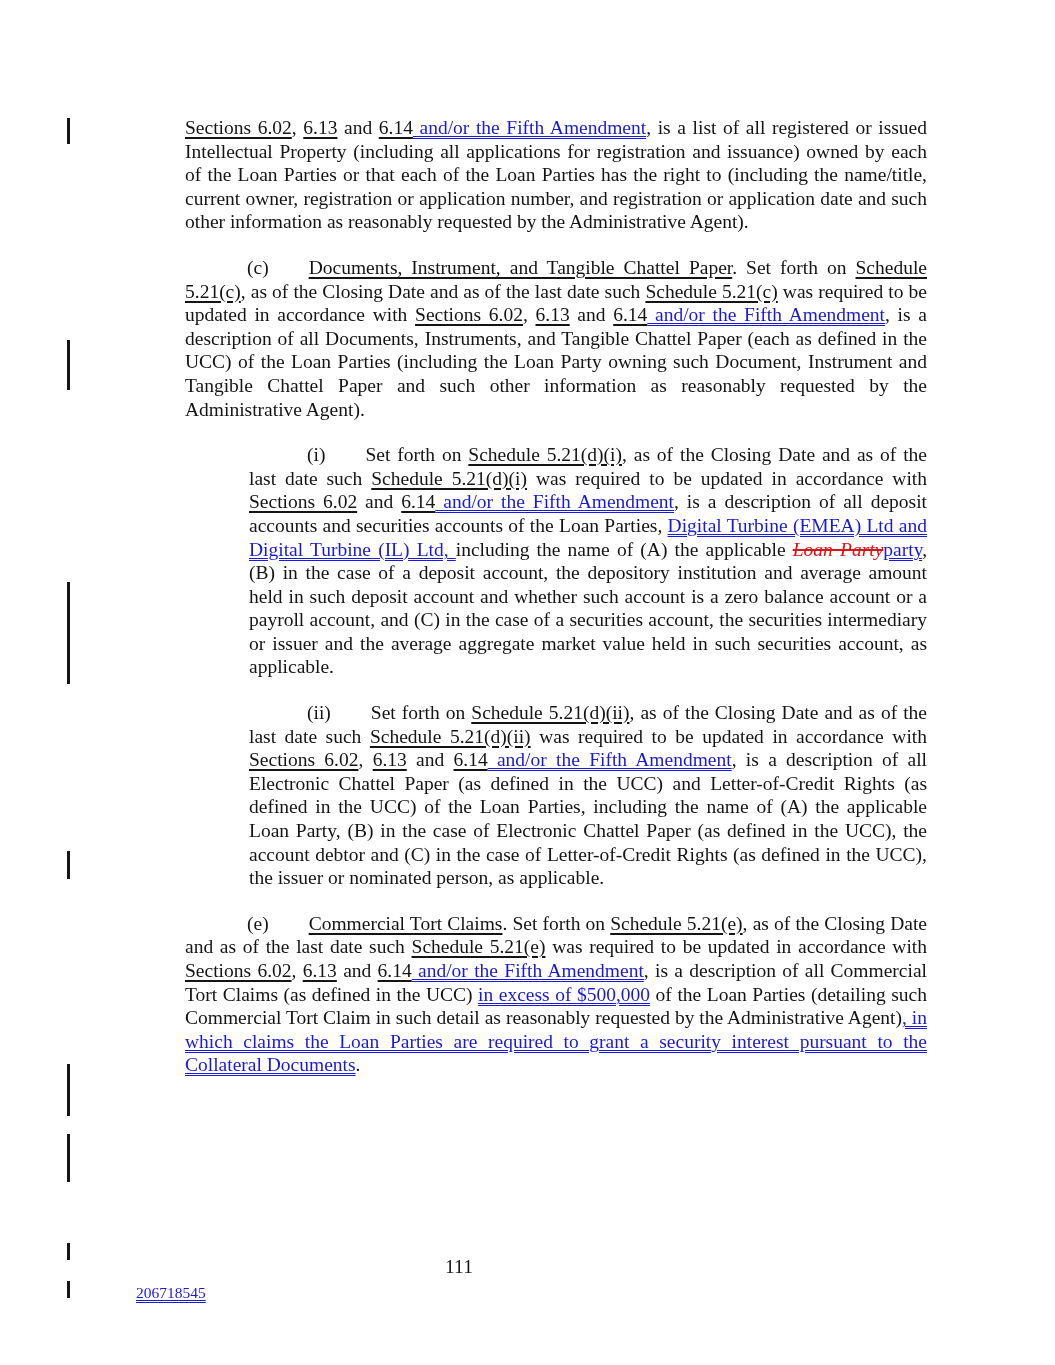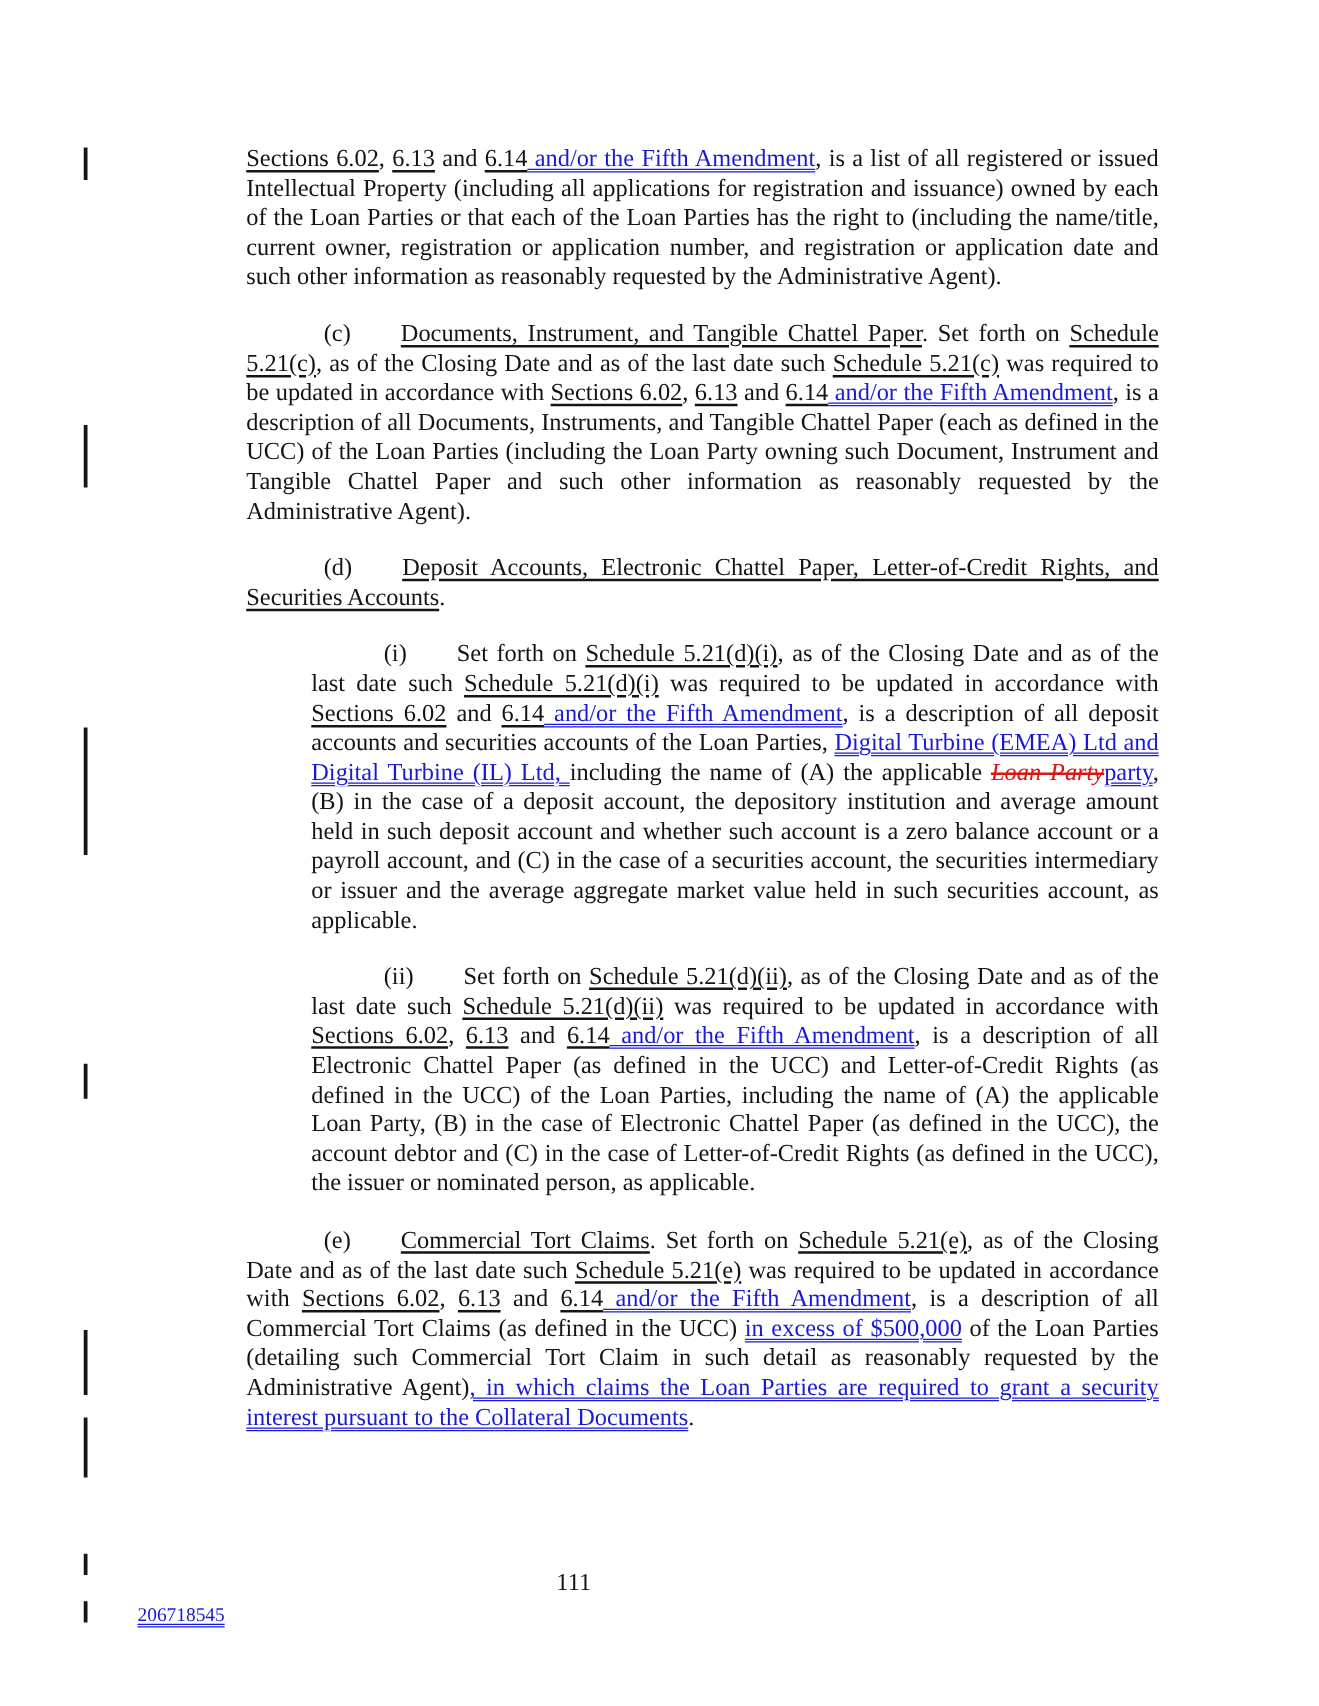--- a/index.html
+++ b/index.html
@@ -3,42 +3,42 @@
 <meta charset="utf-8">
 <style>
   :root { --txt:#141414; --ins:#1a1ad6; --del:#dd1414; --bar:#161616; }
   html,body { margin:0; padding:0; background:#ffffff; }
   .page {
     position:relative; width:1055px; height:1365px; background:#ffffff;
     font-family:"Liberation Serif", serif; color:var(--txt); overflow:hidden;
   }
   .content { position:absolute; left:185px; top:116px; width:742px; }
   p.para {
-    margin:0 0 22px 12px; font-size:19.5px; line-height:23.6px;
+    margin:0 0 22px 0; font-size:19.5px; line-height:23.6px;
     text-align:justify; color:var(--txt);
   }
   p.flush { text-indent:0; }
   p.lettered { text-indent:62px;font-family:Liberation Serif, serif; }
   p.sub { margin-left:64px; text-indent:58px; }
   .tab { display:inline-block; width:40px; }
   .plain { }
   .u { text-decoration:underline; text-underline-offset:3px; text-decoration-thickness:1.5px; }
   .ins {
     color:var(--ins);
     text-decoration:underline; text-decoration-style:double;
     text-underline-offset:2px; text-decoration-thickness:1px;
   }
   .del { color:var(--del); text-decoration:line-through; text-decoration-thickness:1.5px;font-style:italic; }
   .change-bar { position:absolute; left:67px; width:2.5px; background:var(--bar); }
   .page-number {
     position:absolute; left:0; top:1256px; width:918px; text-align:center;
     font-size:19.5px; color:var(--txt);
   }
   .doc-id {
-    position:absolute; left:110px; top:1284px; font-size:15.5px;
+    position:absolute; left:136px; top:1284px; font-size:15.5px;
     color:var(--ins); text-decoration:underline; text-decoration-style:double;
     text-underline-offset:2px; text-decoration-thickness:1px;
   }
 </style>
 </head>
 <body>
 
 <div class="page">
   <div>
       <div class="change-bar" style="top: 118px; height: 26px;"></div>
@@ -46,20 +46,19 @@
       <div class="change-bar" style="top: 582px; height: 102px;"></div>
       <div class="change-bar" style="top: 851px; height: 28px;"></div>
       <div class="change-bar" style="top: 1064px; height: 52px;"></div>
       <div class="change-bar" style="top: 1134px; height: 48px;"></div>
       <div class="change-bar" style="top: 1243px; height: 17px;"></div>
       <div class="change-bar" style="top: 1281px; height: 17px;"></div>
     </div>
   <div class="content">
       <p class="para flush"><span class="u">Sections 6.02</span><span class="plain">, </span><span class="u">6.13</span><span class="plain"> and </span><span class="u">6.14</span><span class="ins"> and/or the Fifth Amendment</span><span class="plain">, is a list of all registered or issued Intellectual Property (including all applications for registration and issuance) owned by each of the Loan Parties or that each of the Loan Parties has the right to (including the name/title, current owner, registration or application number, and registration or application date and such other information as reasonably requested by the Administrative Agent).</span></p>
       <p class="para lettered"><span class="plain">(c)</span><span class="tab"></span><span class="u">Documents, Instrument, and Tangible Chattel Paper</span><span class="plain">. Set forth on </span><span class="u">Schedule 5.21(c)</span><span class="plain">, as of the Closing Date and as of the last date such </span><span class="u">Schedule 5.21(c)</span><span class="plain"> was required to be updated in accordance with </span><span class="u">Sections 6.02</span><span class="plain">, </span><span class="u">6.13</span><span class="plain"> and </span><span class="u">6.14</span><span class="ins"> and/or the Fifth Amendment</span><span class="plain">, is a description of all Documents, Instruments, and Tangible Chattel Paper (each as defined in the UCC) of the Loan Parties (including the Loan Party owning such Document, Instrument and Tangible Chattel Paper and such other information as reasonably requested by the Administrative Agent).</span></p>
-      <p class="para lettered"><span class="plain">(d)</span><span class="tab"></span><span class="u">Deposit Accounts, Electronic Chattel Paper, Letter-of-Credit Rights, and Securities Accounts</span><span class="plain">.</span></p>
       <p class="para sub"><span class="plain">(i)</span><span class="tab"></span><span class="plain">Set forth on </span><span class="u">Schedule 5.21(d)(i)</span><span class="plain">, as of the Closing Date and as of the last date such </span><span class="u">Schedule 5.21(d)(i)</span><span class="plain"> was required to be updated in accordance with </span><span class="u">Sections 6.02</span><span class="plain"> and </span><span class="u">6.14</span><span class="ins"> and/or the Fifth Amendment</span><span class="plain">, is a description of all deposit accounts and securities accounts of the Loan Parties, </span><span class="ins">Digital Turbine (EMEA) Ltd and Digital Turbine (IL) Ltd, </span><span class="plain">including the name of (A) the applicable </span><span class="del">Loan Party</span><span class="ins">party</span><span class="plain">, (B) in the case of a deposit account, the depository institution and average amount held in such deposit account and whether such account is a zero balance account or a payroll account, and (C) in the case of a securities account, the securities intermediary or issuer and the average aggregate market value held in such securities account, as applicable.</span></p>
       <p class="para sub"><span class="plain">(ii)</span><span class="tab"></span><span class="plain">Set forth on </span><span class="u">Schedule 5.21(d)(ii)</span><span class="plain">, as of the Closing Date and as of the last date such </span><span class="u">Schedule 5.21(d)(ii)</span><span class="plain"> was required to be updated in accordance with </span><span class="u">Sections 6.02</span><span class="plain">, </span><span class="u">6.13</span><span class="plain"> and </span><span class="u">6.14</span><span class="ins"> and/or the Fifth Amendment</span><span class="plain">, is a description of all Electronic Chattel Paper (as defined in the UCC) and Letter-of-Credit Rights (as defined in the UCC) of the Loan Parties, including the name of (A) the applicable Loan Party, (B) in the case of Electronic Chattel Paper (as defined in the UCC), the account debtor and (C) in the case of Letter-of-Credit Rights (as defined in the UCC), the issuer or nominated person, as applicable.</span></p>
       <p class="para lettered"><span class="plain">(e)</span><span class="tab"></span><span class="u">Commercial Tort Claims</span><span class="plain">. Set forth on </span><span class="u">Schedule 5.21(e)</span><span class="plain">, as of the Closing Date and as of the last date such </span><span class="u">Schedule 5.21(e)</span><span class="plain"> was required to be updated in accordance with </span><span class="u">Sections 6.02</span><span class="plain">, </span><span class="u">6.13</span><span class="plain"> and </span><span class="u">6.14</span><span class="ins"> and/or the Fifth Amendment</span><span class="plain">, is a description of all Commercial Tort Claims (as defined in the UCC) </span><span class="ins">in excess of $500,000</span><span class="plain"> of the Loan Parties (detailing such Commercial Tort Claim in such detail as reasonably requested by the Administrative Agent)</span><span class="ins">, in which claims the Loan Parties are required to grant a security interest pursuant to the Collateral Documents</span><span class="plain">.</span></p>
     </div>
   <div class="page-number">111</div>
   <div class="doc-id">206718545</div>
 </div>
 
 </body></html>

